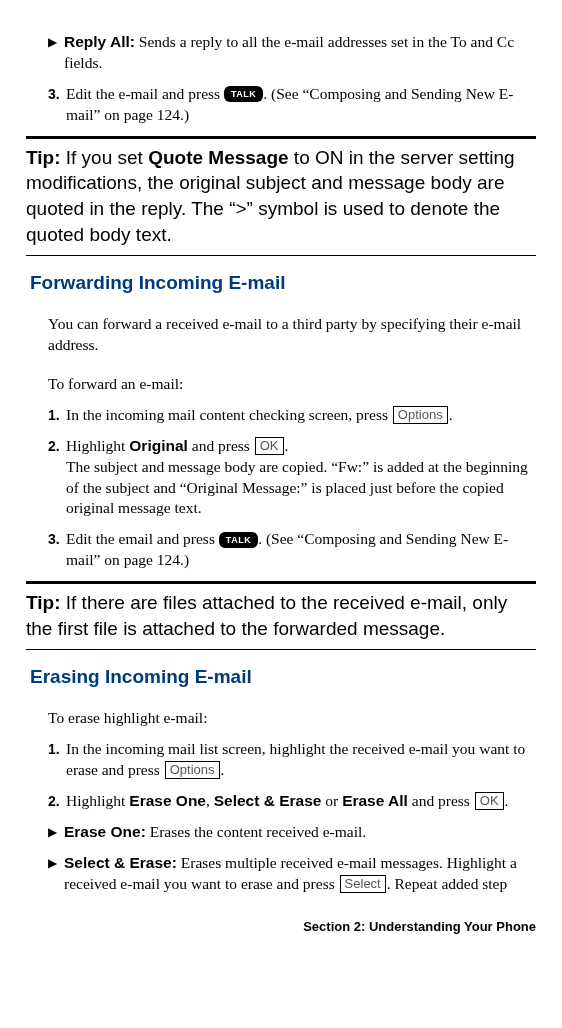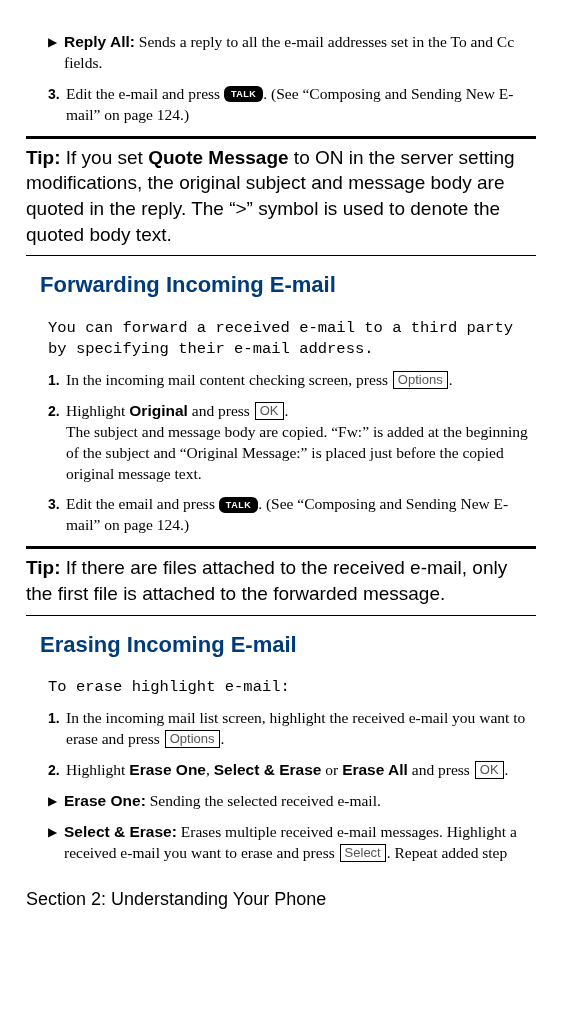--- a/index.html
+++ b/index.html
@@ -12,22 +12,22 @@
     line-height: 1.35;
     color: #000;
     background: #fff;
   }
   .sans { font-family: Arial, Helvetica, sans-serif; }
   .bold { font-weight: bold; }
   .section-heading {
     font-family: Arial, Helvetica, sans-serif;
     font-weight: bold;
     color: #003b7c;
-    font-size: 22px;
-    margin: 14px 0 14px 14px;
+    font-size: 19px;
+    margin: 14px 0 14px 4px;
   }
   .indent-block { margin-left: 22px; }
   .bullet-row {
     display: flex;
     margin: 6px 0 10px 0;
   }
   .bullet-marker {
     flex: 0 0 16px;
     font-size: 12px;
     line-height: 20px;
@@ -38,21 +38,21 @@
     margin: 6px 0 10px 0;
   }
   .num-marker {
     flex: 0 0 18px;
     font-family: Arial, Helvetica, sans-serif;
     font-weight: bold;
     font-size: 14px;
     line-height: 21px;
   }
   .body-text { flex: 1; }
-  .para { margin: 18px 0 10px 0; font-family: Liberation Mono, monospace; }
+  .para { margin: 18px 0 10px 0; }
   .tip-block {
     border-top: 3px solid #000;
     border-bottom: 1.5px solid #000;
     padding: 6px 0 8px 0;
     margin: 10px 0 14px 0;
     font-family: Arial, Helvetica, sans-serif;
     font-size: 19px;
     line-height: 1.35;
   }
   .key-pill {
@@ -80,23 +80,24 @@
     font-size: 13px;
     padding: 0 4px;
     line-height: 16px;
     vertical-align: baseline;
     margin: 0 1px;
     position: relative;
     top: -1px;
   }
   .footer {
     margin-top: 22px;
+    text-align: right;
     font-family: Arial, Helvetica, sans-serif;
-    font-weight: normal;
-    font-size: 18px;
+    font-weight: bold;
+    font-size: 13px;
     line-height: 1.5;
   }
   .footer .line2 { color: #000; }
   .footer .pagenum { margin-left: 12px; }
 </style>
 </head>
 <body>
 
 <div class="indent-block">
   <div class="bullet-row">
@@ -115,20 +116,21 @@
 </div>
 
 <div class="tip-block">
   <span class="bold">Tip:</span><span> If you set </span><span class="bold">Quote Message</span><span> to ON in the server setting modifications, the original subject and message body are quoted in the reply. The “&gt;” symbol is used to denote the quoted body text.</span>
 </div>
 
 <div class="section-heading">Forwarding Incoming E-mail</div>
 
 <div class="indent-block">
   <div class="para">You can forward a received e-mail to a third party by specifying their e-mail address.</div>
+  <div class="para">To forward an e-mail:</div>
 
   <div class="num-row">
     <div class="num-marker">1.</div>
     <div class="body-text">
       <span>In the incoming mail content checking screen, press </span><span class="key-box">Options</span><span>.</span>
     </div>
   </div>
 
   <div class="num-row">
     <div class="num-marker">2.</div>
@@ -165,21 +167,21 @@
   <div class="num-row">
     <div class="num-marker">2.</div>
     <div class="body-text">
       <span>Highlight </span><span class="sans bold">Erase One</span><span>, </span><span class="sans bold">Select &amp; Erase</span><span> or </span><span class="sans bold">Erase All</span><span> and press </span><span class="key-box">OK</span><span>.</span>
     </div>
   </div>
 
   <div class="bullet-row">
     <div class="bullet-marker">▶</div>
     <div class="body-text">
-      <span class="sans bold">Erase One:</span><span> Sending the selected received e-mail.</span>
+      <span class="sans bold">Erase One:</span><span> Erases the content received e-mail.</span>
     </div>
   </div>
 
   <div class="bullet-row">
     <div class="bullet-marker">▶</div>
     <div class="body-text">
       <span class="sans bold">Select &amp; Erase:</span><span> Erases multiple received e-mail messages. Highlight a received e-mail you want to erase and press </span><span class="key-box">Select</span><span>. Repeat added step</span>
     </div>
   </div>
 </div>

